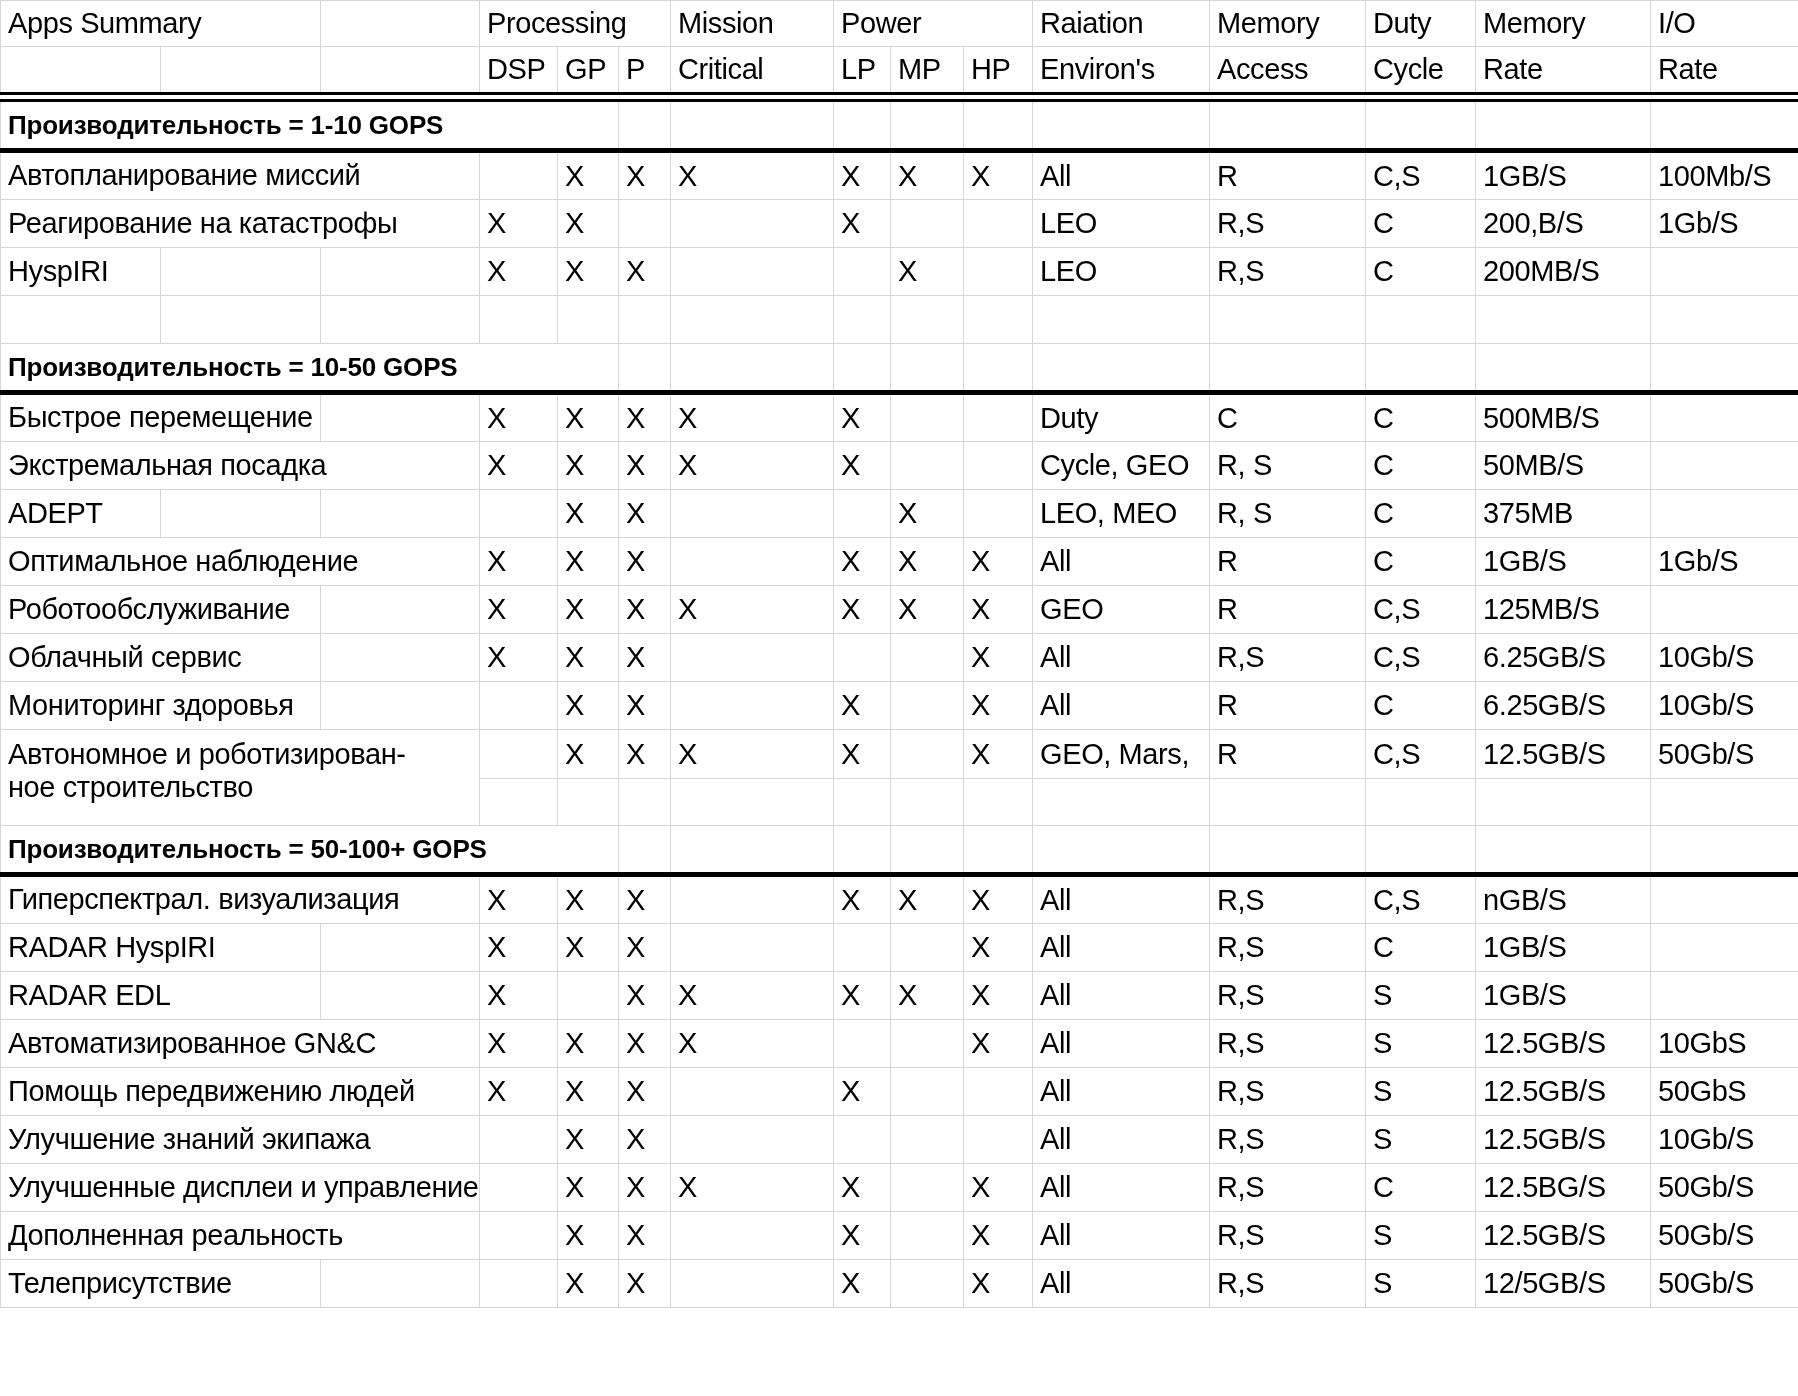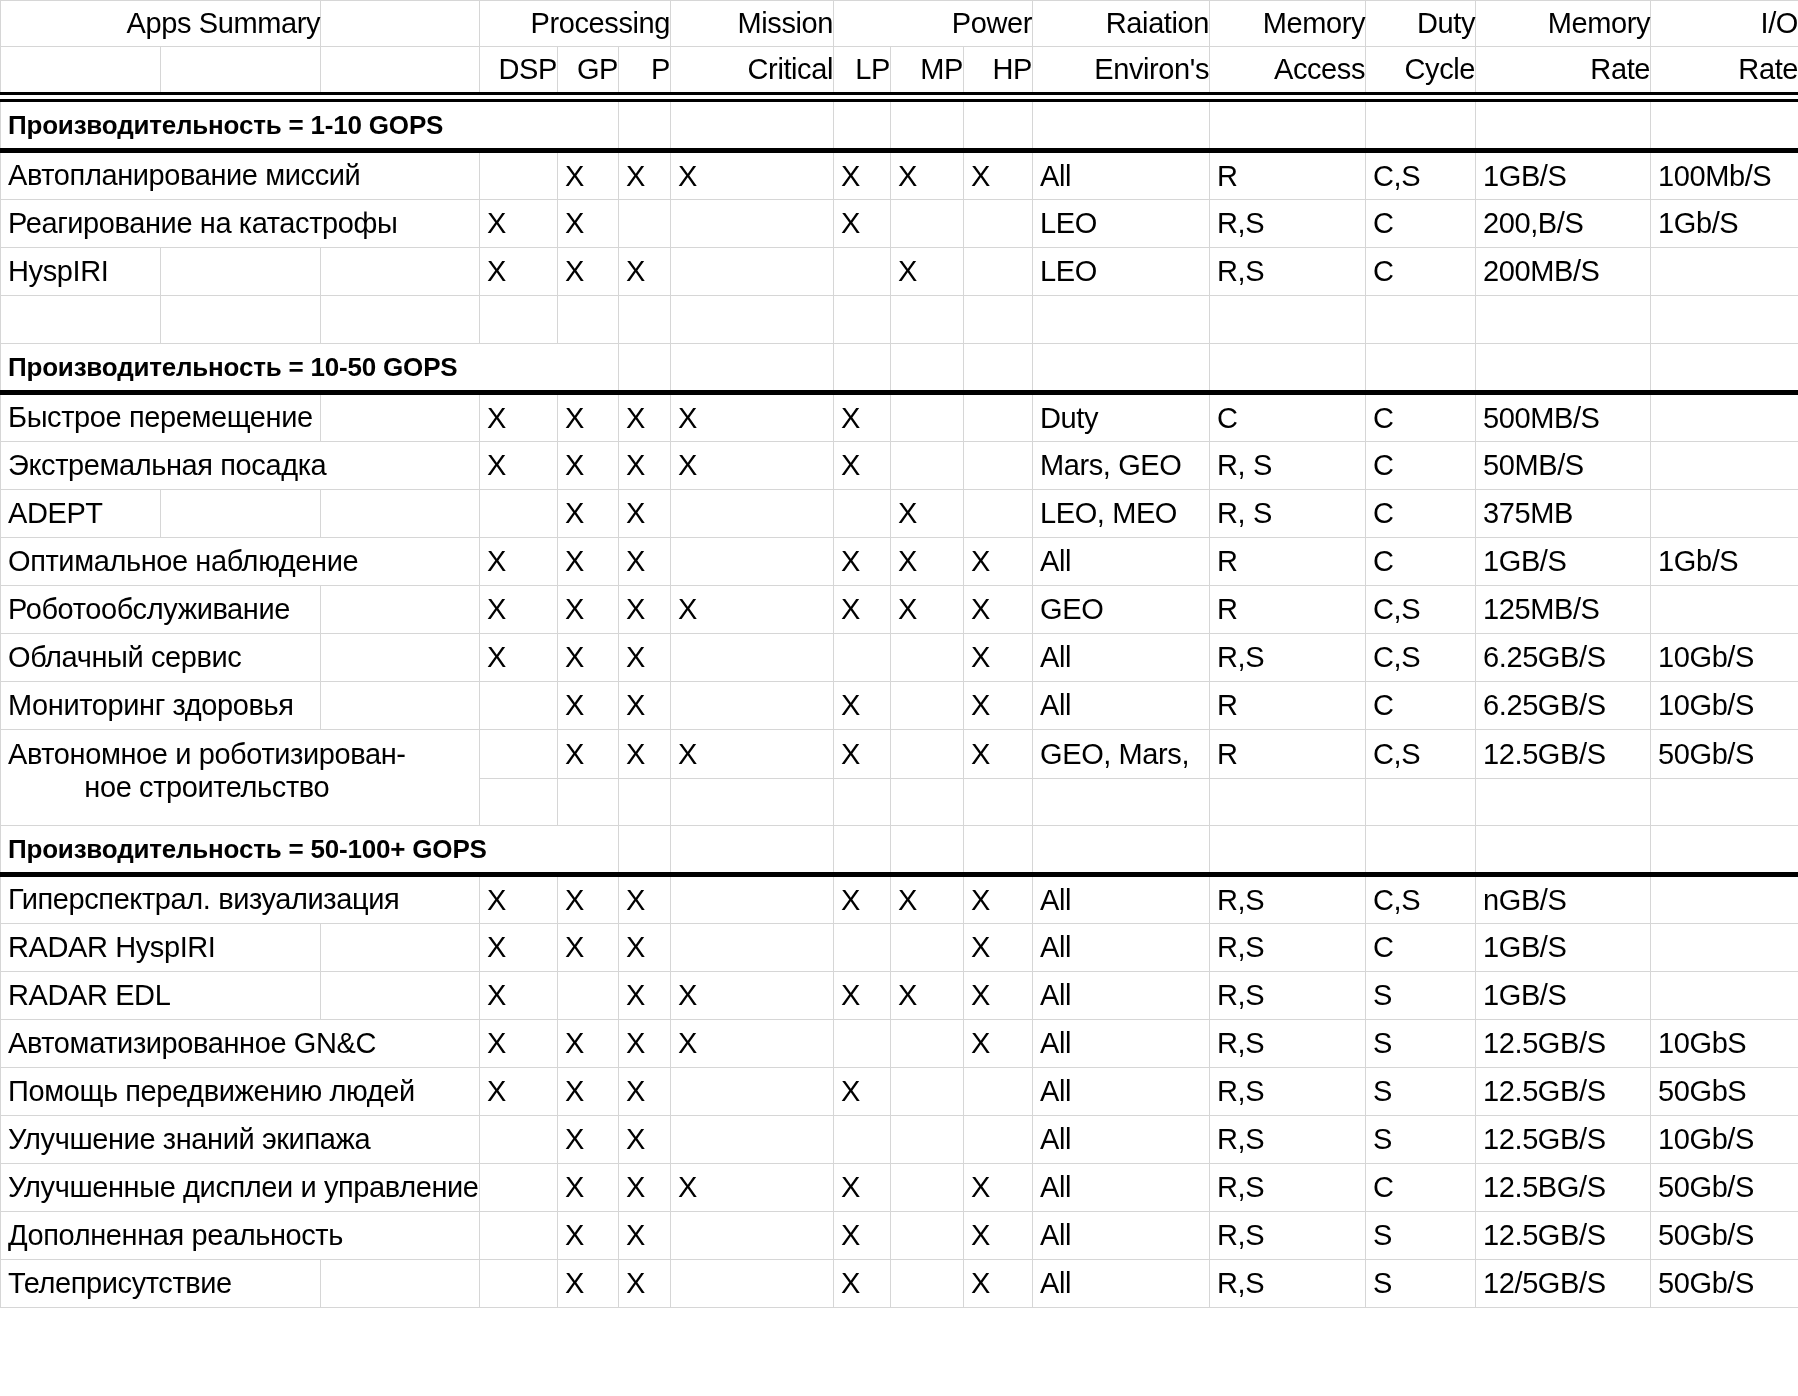--- a/index.html
+++ b/index.html
@@ -14,27 +14,27 @@
     padding:0 0 0 7px;
     font-size:29px;
     letter-spacing:-0.4px;
     font-weight:400;
     text-align:left;
     vertical-align:middle;
     white-space:nowrap;
     overflow:visible;
     height:46px;
   }
-  thead th{height:45px;text-align:right;}
+  thead th{height:45px;}
   thead tr.h2 th{border-bottom:10px double #000;}
   tbody tr{height:48px;}
   tr.group-row td{border-bottom:5px solid #000;}
   td.group-title{font-weight:700;font-size:26px;letter-spacing:-0.2px;}
   td.name{position:relative;}
-  td.name span{white-space:pre-line;display:inline-block;line-height:1.15;text-align:center;}
+  td.name span{white-space:pre-line;display:inline-block;line-height:1.15;}
   td.name.sub1::before{
     content:"";position:absolute;left:159px;top:0;bottom:0;width:1px;background:#d6d6d6;
   }
   td.name.sub2::after{
     content:"";position:absolute;left:319px;top:0;bottom:0;width:1px;background:#d6d6d6;
   }
   tr.tall{height:96px;}
   tr.tall td{vertical-align:top;padding-top:8px;}
   tr.tall td:not(.name){
     background-image:linear-gradient(#d6d6d6,#d6d6d6);
@@ -199,21 +199,21 @@
       </tr>
       <tr class="data-row">
         <td colspan="3" class="name"><span>Экстремальная посадка</span></td>
         <td class="xcol">X</td>
         <td class="xcol">X</td>
         <td class="xcol">X</td>
         <td class="xcol">X</td>
         <td class="xcol">X</td>
         <td class="xcol"></td>
         <td class="xcol"></td>
-        <td class="valcol">Mars, GEO</td>
+        <td class="valcol">Cycle, GEO</td>
         <td class="valcol">R, S</td>
         <td class="valcol">C</td>
         <td class="valcol">50MB/S</td>
         <td class="valcol"></td>
       </tr>
       <tr class="data-row">
         <td colspan="3" class="name sub1 sub2"><span>ADEPT</span></td>
         <td class="xcol"></td>
         <td class="xcol">X</td>
         <td class="xcol">X</td>

